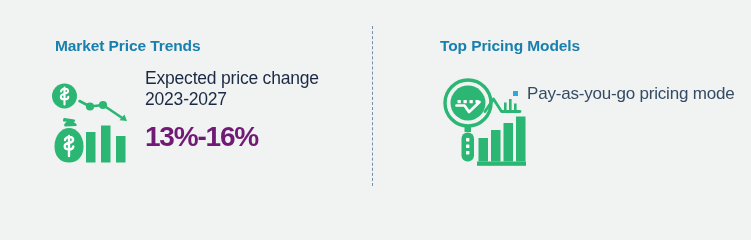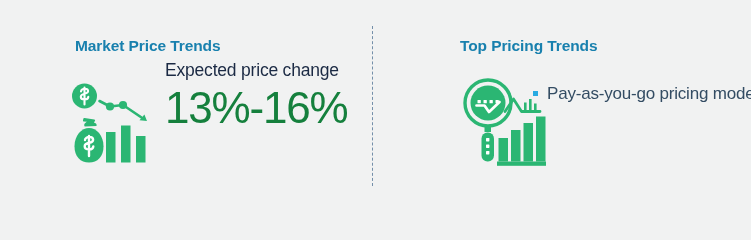--- a/index.html
+++ b/index.html
@@ -32,21 +32,20 @@
     height: 160px;
     border-left: 1.6px dashed #6e8aa6;
     opacity: .95;
   }
 
   
   .panel {
     position: absolute;
     top: 0;
     height: 211px;
-    margin-left: 20px;
   }
   .panel-left  { left: 0;     width: 372px; }
   .panel-right { left: 372px; width: 379px; }
 
   .panel-title {
     position: absolute;
     font-size: 15.5px;
     font-weight: bold;
     color: #1880ae;
     letter-spacing: -0.1px;
@@ -59,37 +58,37 @@
   .left-icon {
     position: absolute;
     left: 49px;
     top: 76px;
     width: 95px;
     height: 92px;
   }
   .left-text {
     position: absolute;
     left: 145px;
-    top: 60px;
+    top: 68px;
     width: 230px;
   }
   .exp-line {
     font-size: 17.5px;
     line-height: 21px;
     color: #1b2a44;
     font-weight: 400;
     letter-spacing: -0.2px;
     white-space: nowrap;
   }
   .big-value {
     margin-top: 4px;
-    font-size: 44px;
+    font-size: 28px;
     line-height: 46px;
-    font-weight: normal;
-    color: #15803d;
+    font-weight: bold;
+    color: #701a75;
     letter-spacing: -1.2px;
     white-space: nowrap;
   }
 
   
   .right-icon {
     position: absolute;
     left: 69px;
     top: 78px;
     width: 86px;
@@ -150,27 +149,28 @@
         <path d="M20 60 v20 M16 64 c0-2 2.7-3.1 4.2-3.1 c1.8 0 3.9 .8 3.9 2.8 c0 2.1-2 2.7-3.9 3 c-2.2 .4-4.5 1.1-4.5 3.5 c0 2.3 2.3 3.2 4.4 3.2 c2.1 0 4.1-.9 4.2-3" stroke="#ffffff" stroke-width="2.4" fill="none" stroke-linecap="round"></path>
 
         <rect x="37" y="56" width="9.5" height="30.5" fill="#2bb673"></rect>
         <rect x="52" y="49.5" width="9.5" height="37" fill="#2bb673"></rect>
         <rect x="67" y="60" width="9.5" height="26.5" fill="#2bb673"></rect>
       </svg>
     </div>
 
     <div class="left-text">
       <div class="exp-line">Expected price change</div>
+      <div class="exp-line">2023-2027</div>
       <div class="big-value">13%-16%</div>
     </div>
   </div>
 
   <div class="panel panel-right">
 
-    <div class="panel-title">Top Pricing Trends</div>
+    <div class="panel-title">Top Pricing Models</div>
 
     <div class="right-icon">
       <svg viewBox="0 0 86 88" width="86" height="88" xmlns="http://www.w3.org/2000/svg">
 
         <circle cx="27" cy="25" r="23" fill="none" stroke="#2bb673" stroke-width="3.4"></circle>
 
         <circle cx="27" cy="25" r="17.5" fill="#2bb673"></circle>
 
         <g fill="#ffffff">
           <rect x="16.5" y="22" width="3.3" height="3.3" rx="0.5"></rect>

